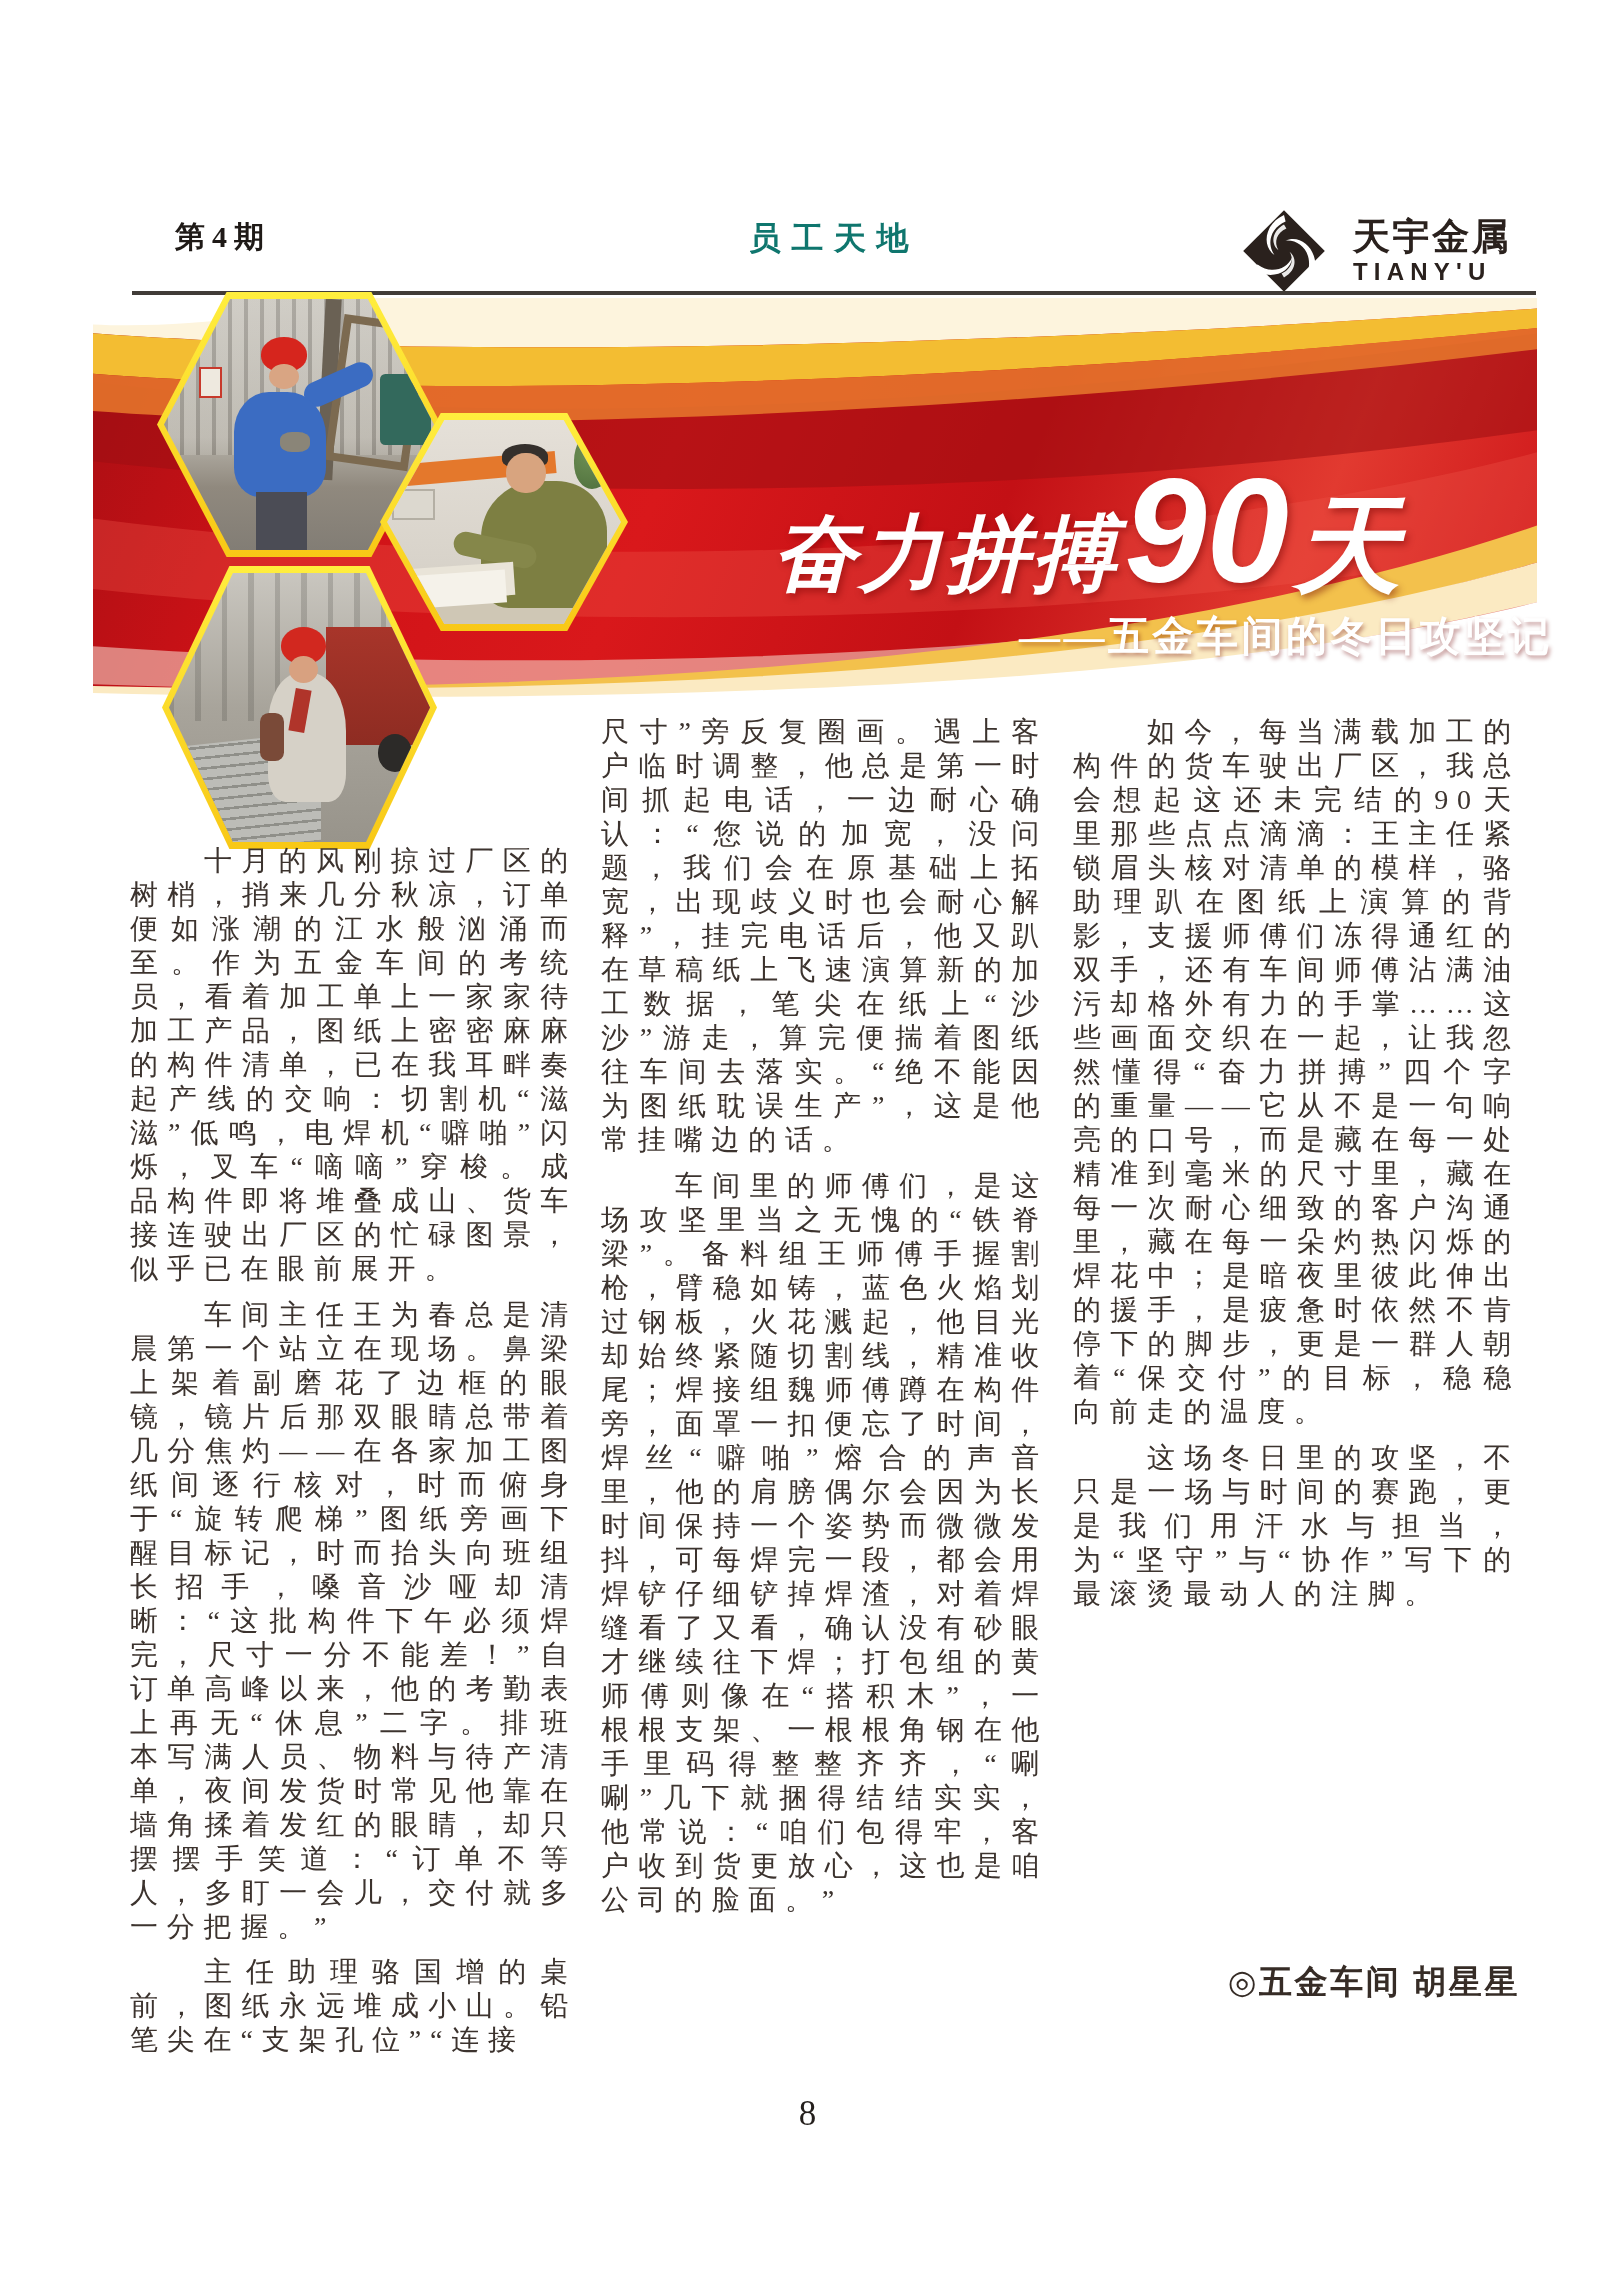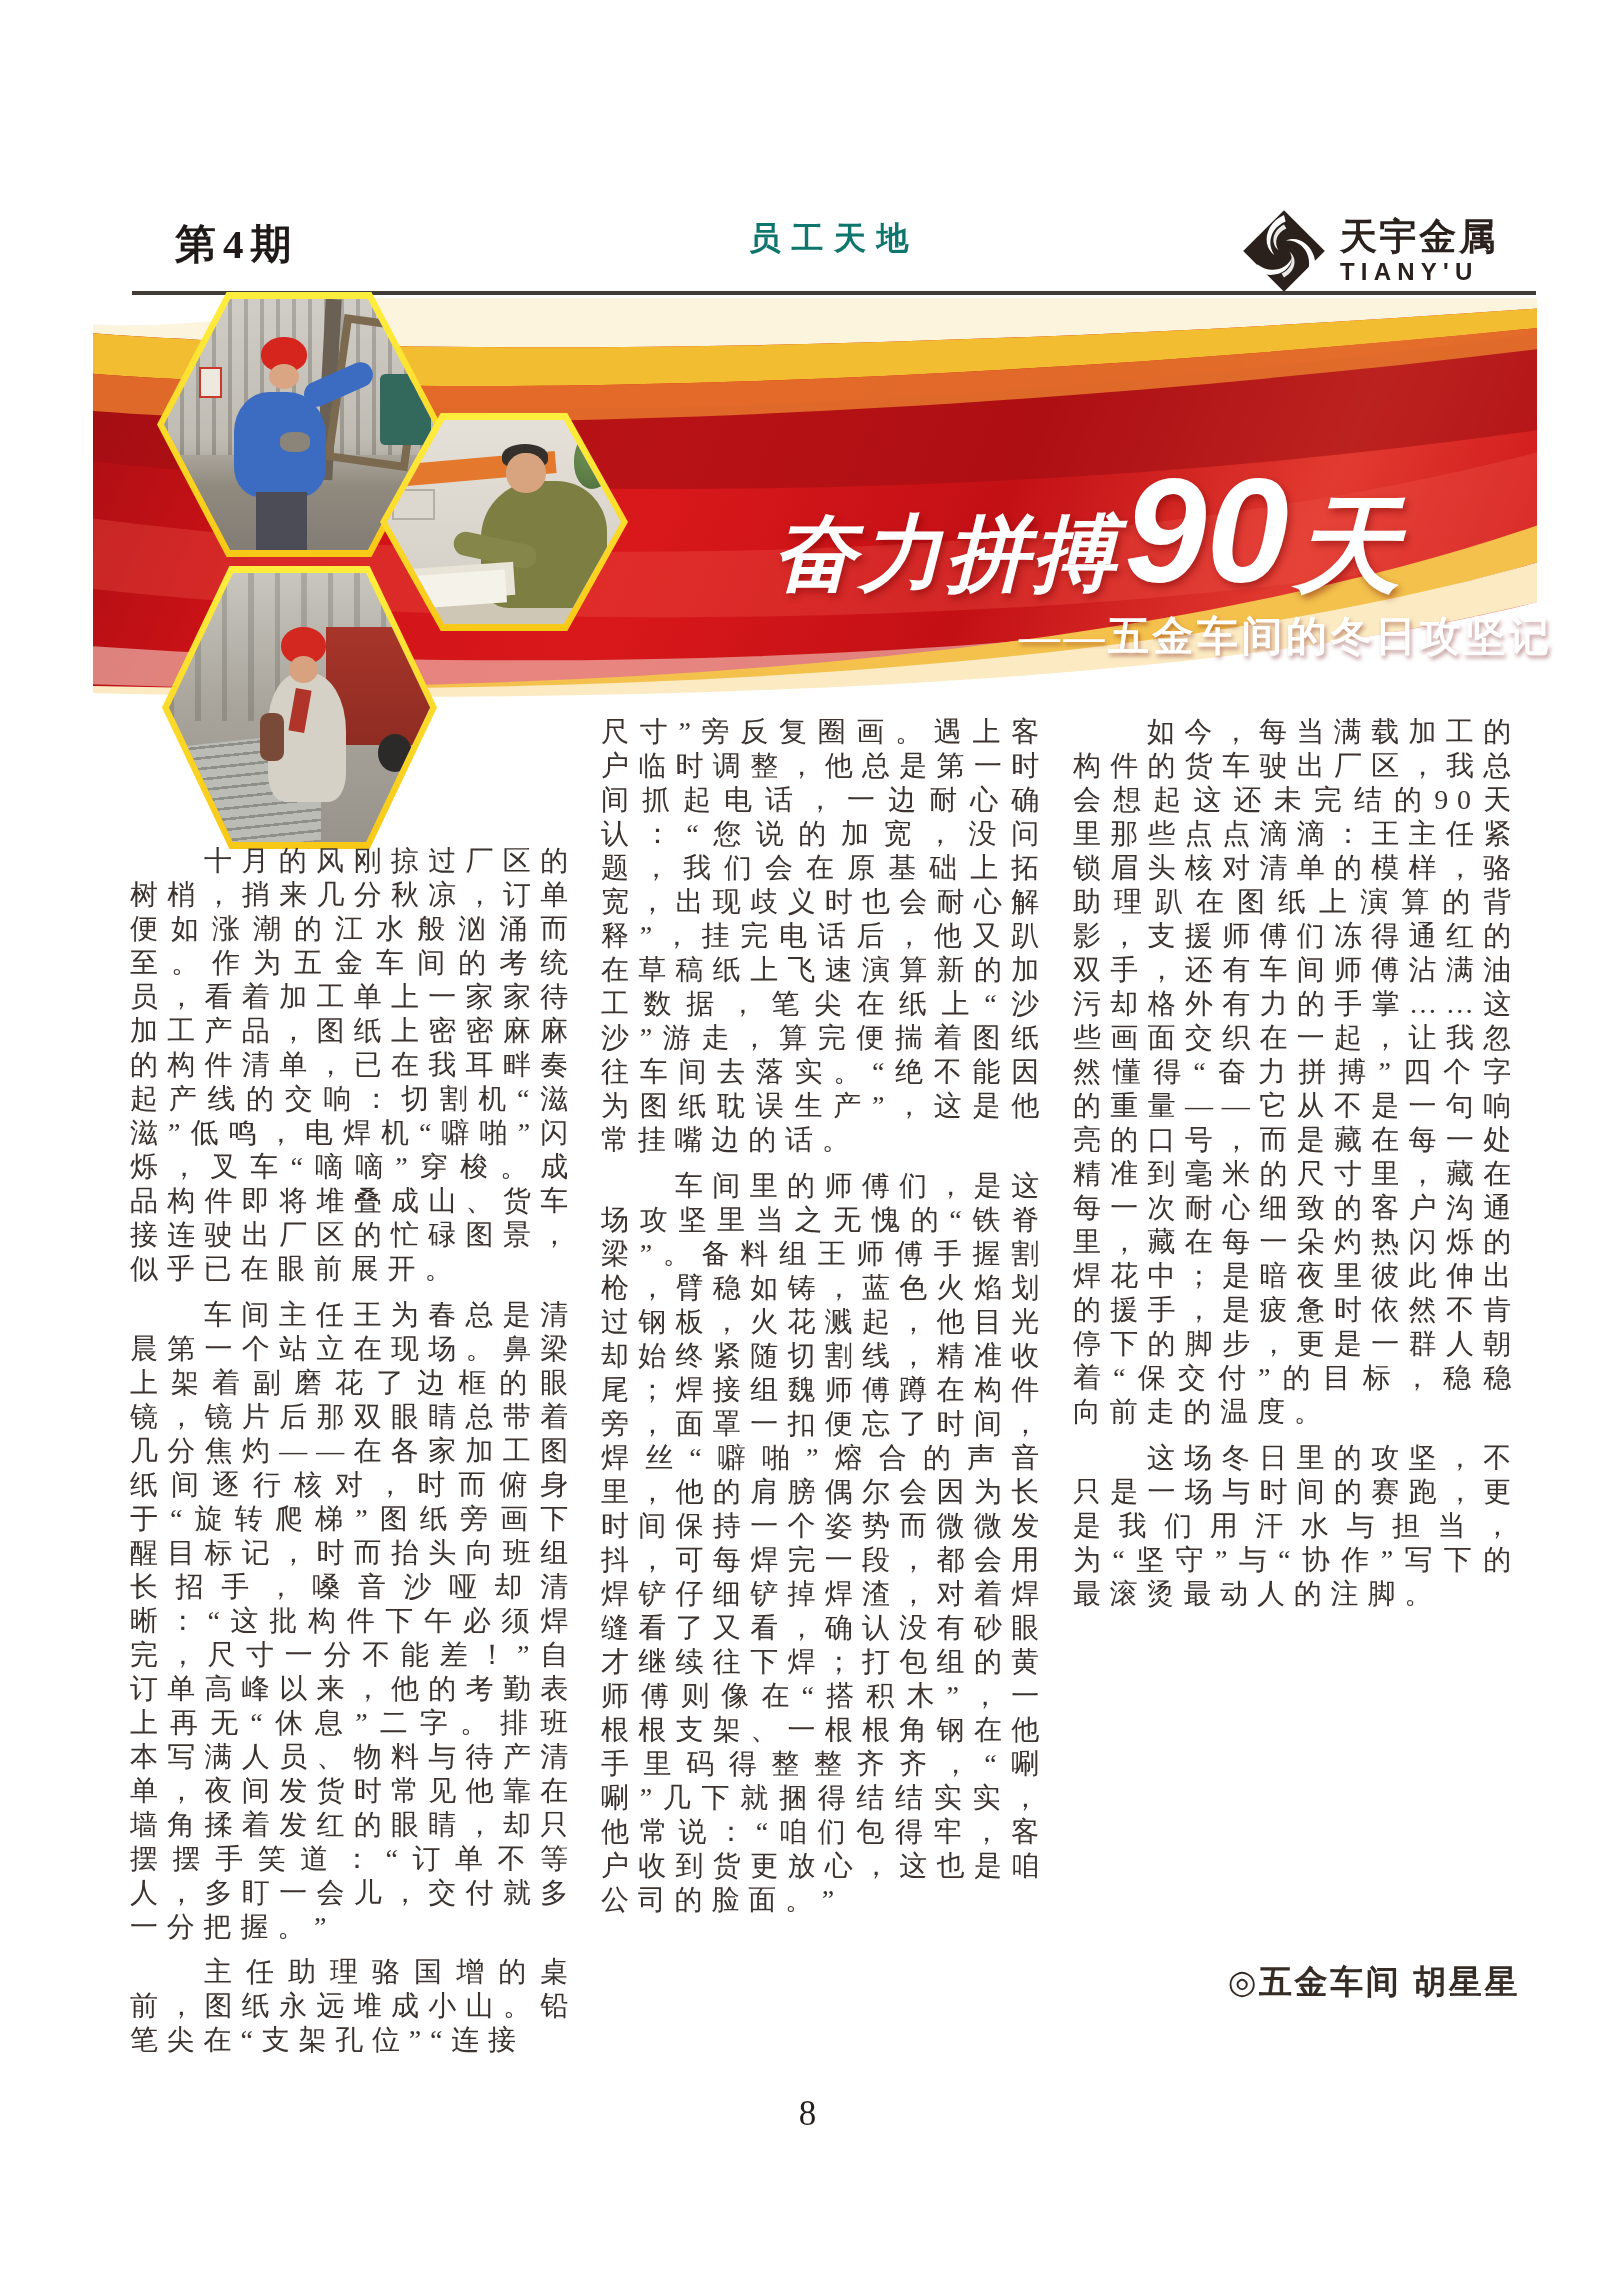--- a/index.html
+++ b/index.html
@@ -1,23 +1,23 @@
 <!DOCTYPE html>
 <html style="font-size:14px"><head>
 <meta charset="utf-8">
 <style>
   html,body{margin:0;padding:0;background:#e9e9e9;}
   .page{position:relative;width:1615px;height:2295px;background:#ffffff;overflow:hidden;
         font-family:"Liberation Serif","DejaVu Serif",serif;color:#3c332e;}
 
   
-  .issue{position:absolute;left:175px;top:217px;font-size:41px;font-weight:700;letter-spacing:7px;color:#1f1a17;}
+  .issue{position:absolute;left:175px;top:217px;font-size:30px;font-weight:700;letter-spacing:7px;color:#1f1a17;}
   .section-title{position:absolute;left:132px;top:217px;width:1404px;text-align:center;
                  font-size:32px;font-weight:800;letter-spacing:10.6px;color:#0f766e;}
-  .logo{position:absolute;left:1240px;top:207px;display:flex;align-items:center;gap:12px;color:#2a211d;}
+  .logo{position:absolute;left:1240px;top:207px;display:flex;align-items:center;gap:25px;color:#2a211d;}
   .logo svg{width:88px;height:88px;display:block;}
   .logo-cn{font-family:"Liberation Sans","DejaVu Sans",sans-serif;font-size:37px;font-weight:800;letter-spacing:2.6px;line-height:41px;}
   .logo-en{font-family:"Liberation Sans","DejaVu Sans",sans-serif;font-size:24px;font-weight:700;letter-spacing:6.2px;line-height:30px;}
   .rule{position:absolute;left:132px;top:291px;width:1404px;height:4.4px;background:#413c38;}
 
   
   .banner{position:absolute;left:93px;top:298px;width:1444px;height:403px;
           background:linear-gradient(112deg,#a80e13 0%,#cf1217 18%,#d9181b 40%,#c31015 62%,#e23a30 82%,#cb1116 100%);}
   .banner svg.art{position:absolute;inset:0;width:100%;height:100%;}
   .t1{position:absolute;left:607px;top:58px;font-family:"Liberation Sans","DejaVu Sans",sans-serif;

